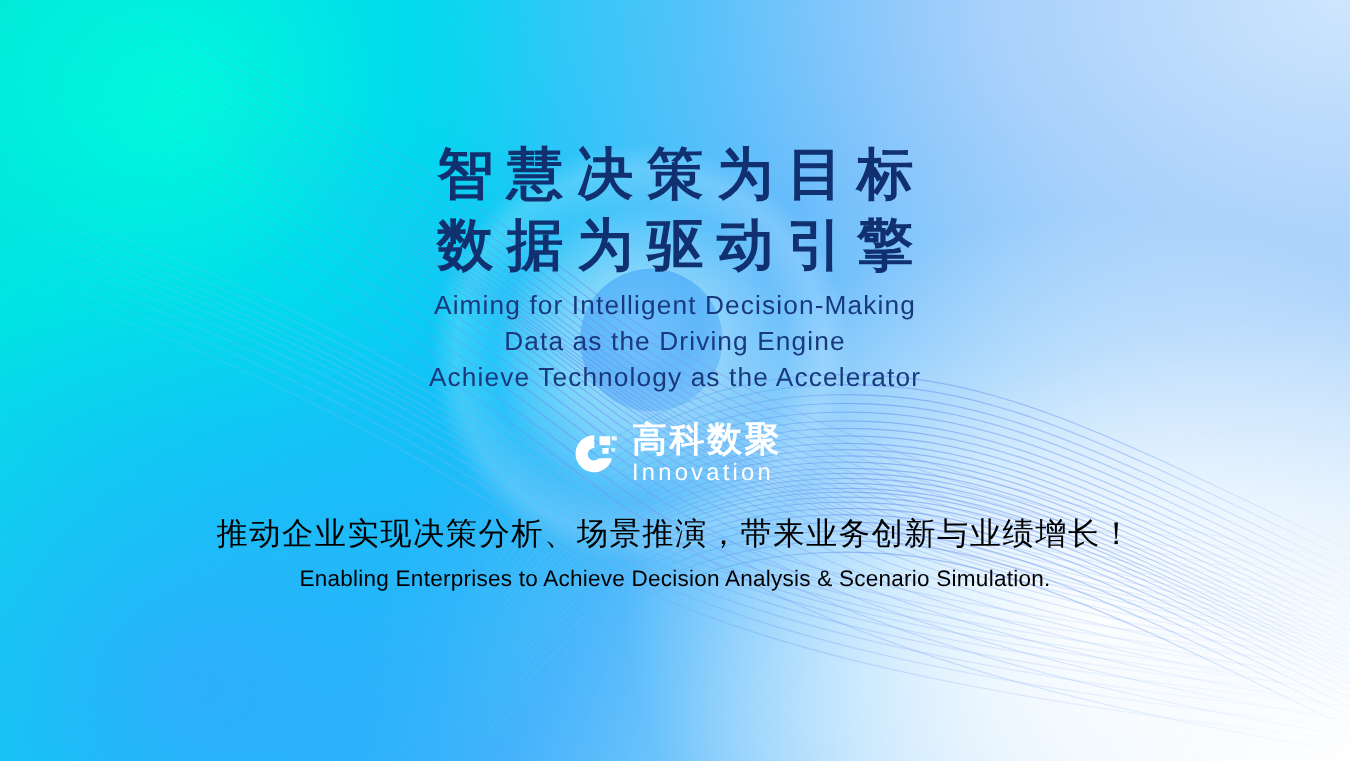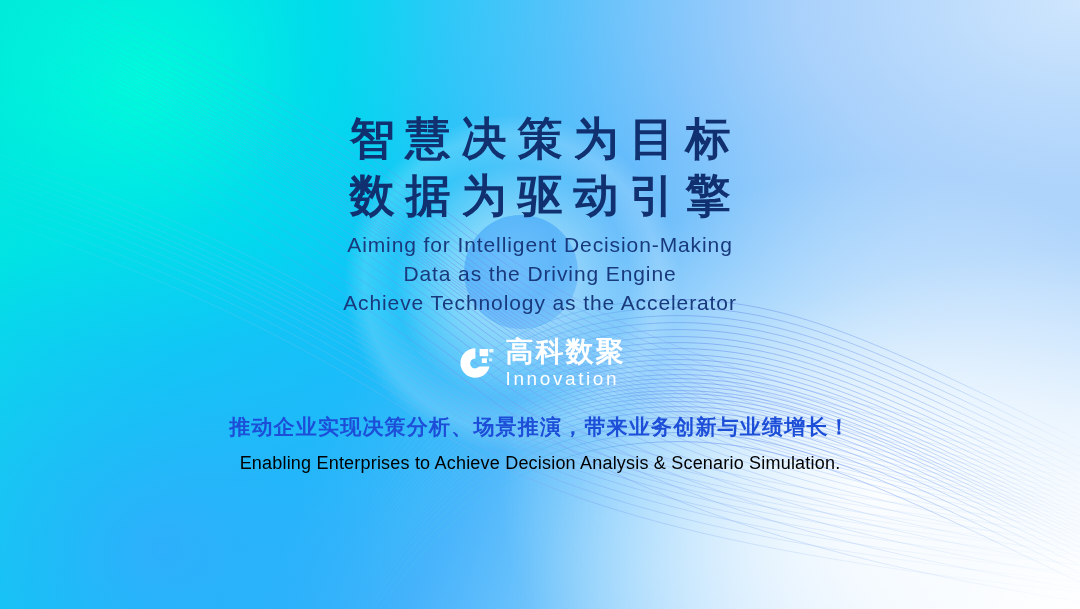--- a/index.html
+++ b/index.html
@@ -78,21 +78,21 @@
     color:#ffffff; font-size:28px; font-weight:bold;
     letter-spacing:2px; white-space:nowrap;
   }
   .logo-en {
     color:#ffffff; font-size:19px; font-weight:normal;
     letter-spacing:2.6px; margin-top:3px; white-space:nowrap;
   }
   
   .tagline { margin-top:24px; text-align:center; }
   .tag-cn {
-    color:#1d4ed8; font-size:21px; font-weight:bold;
+    color:#000000; font-size:25px; font-weight:normal;
     letter-spacing:1.2px; line-height:30px; white-space:nowrap;
   }
   .tag-en {
     margin-top:9px; color:#000000; font-size:18px;
     line-height:25px; white-space:nowrap;
   }
   .tag-en-1 { display:block; letter-spacing:0.2px; }
   .tag-en-2 { display:block; letter-spacing:3.3px; }
 </style>
 </head>

